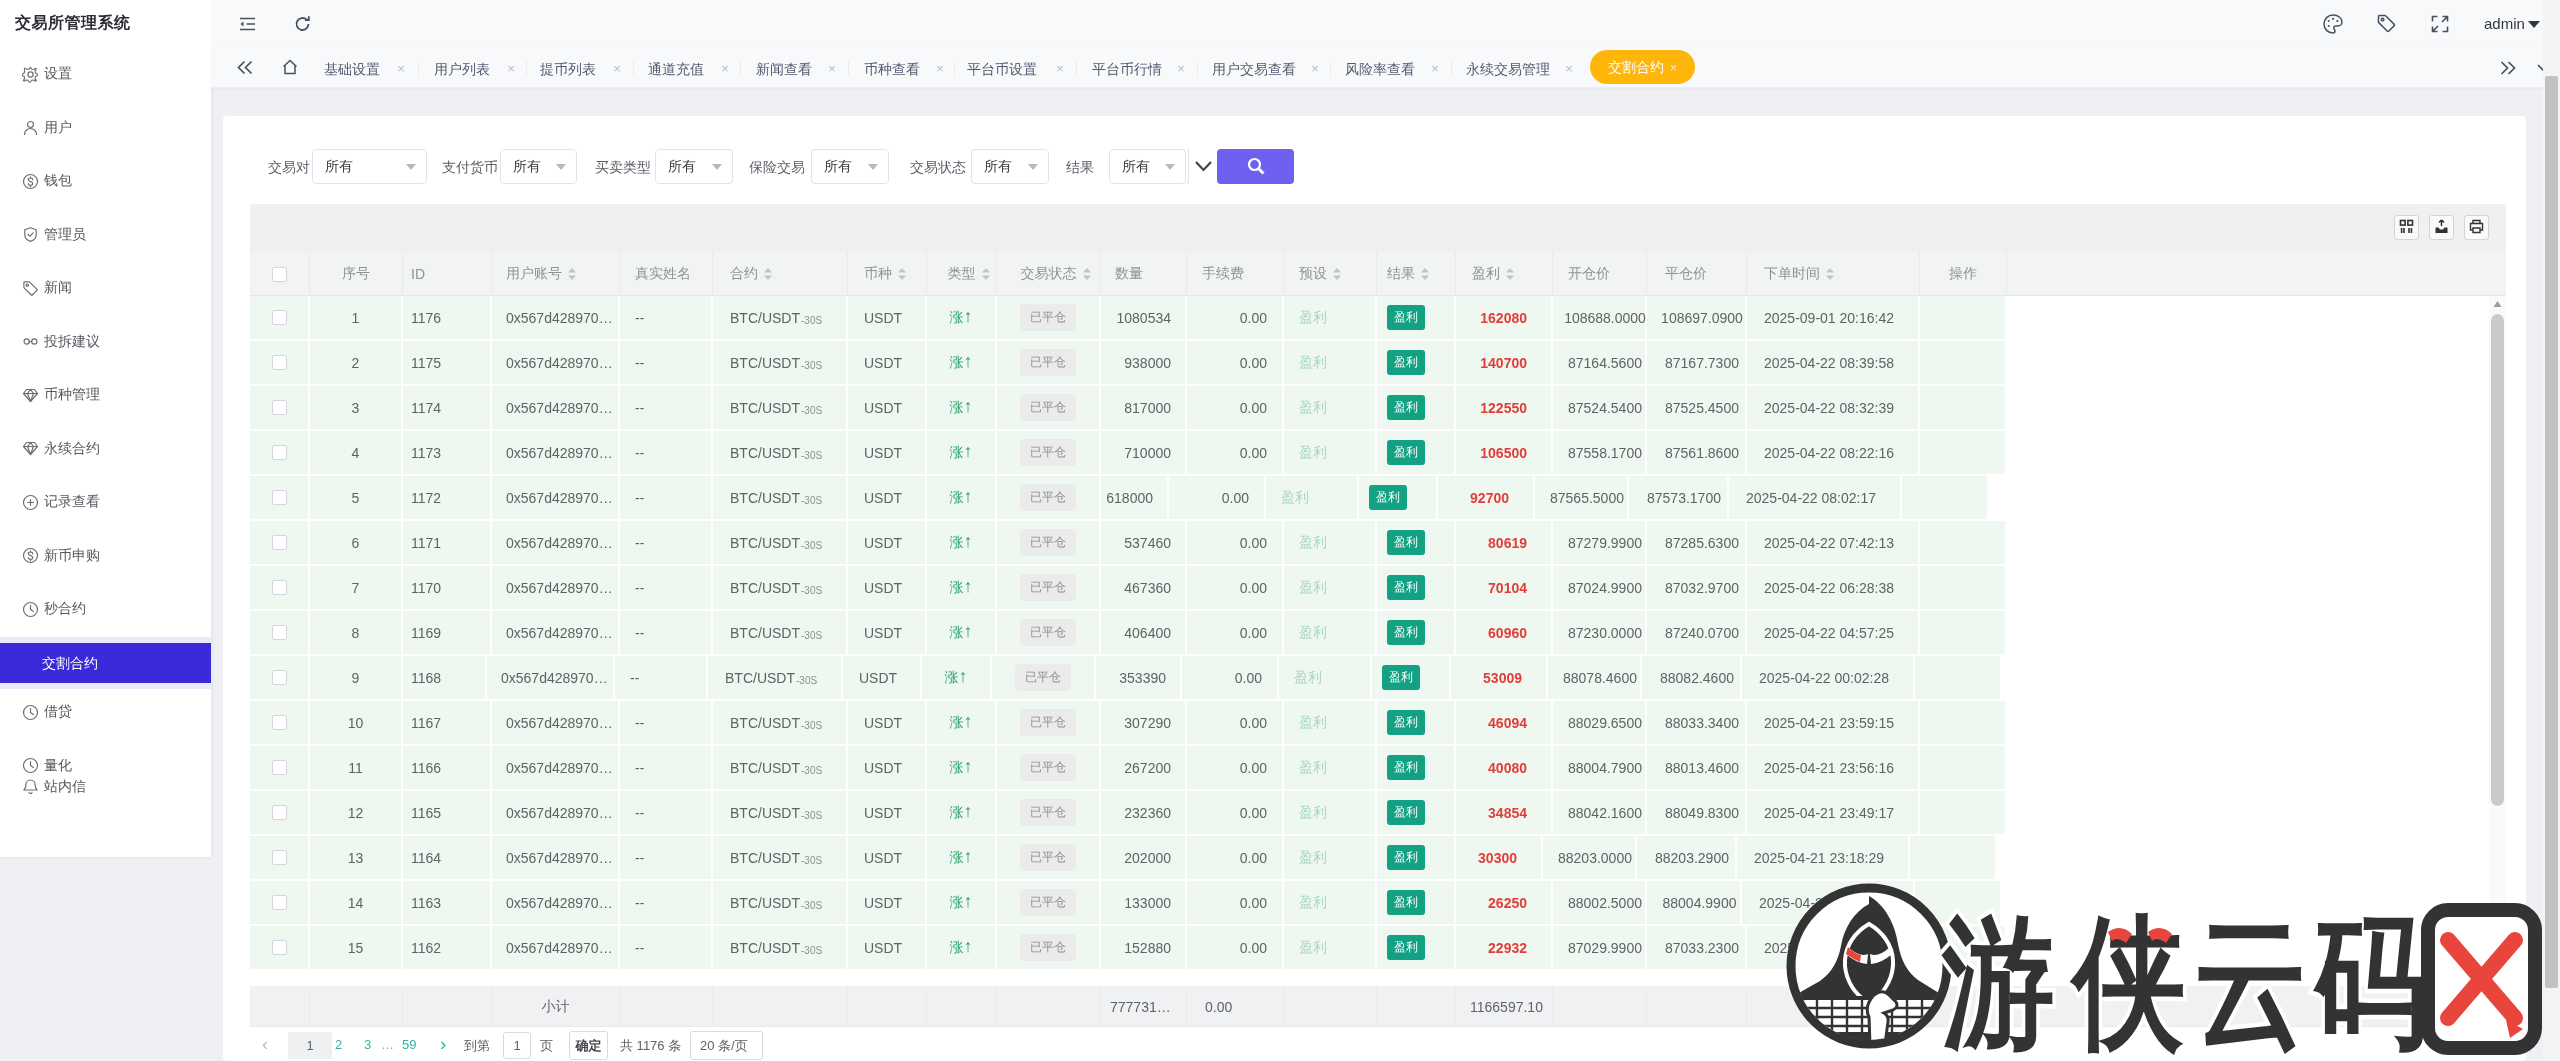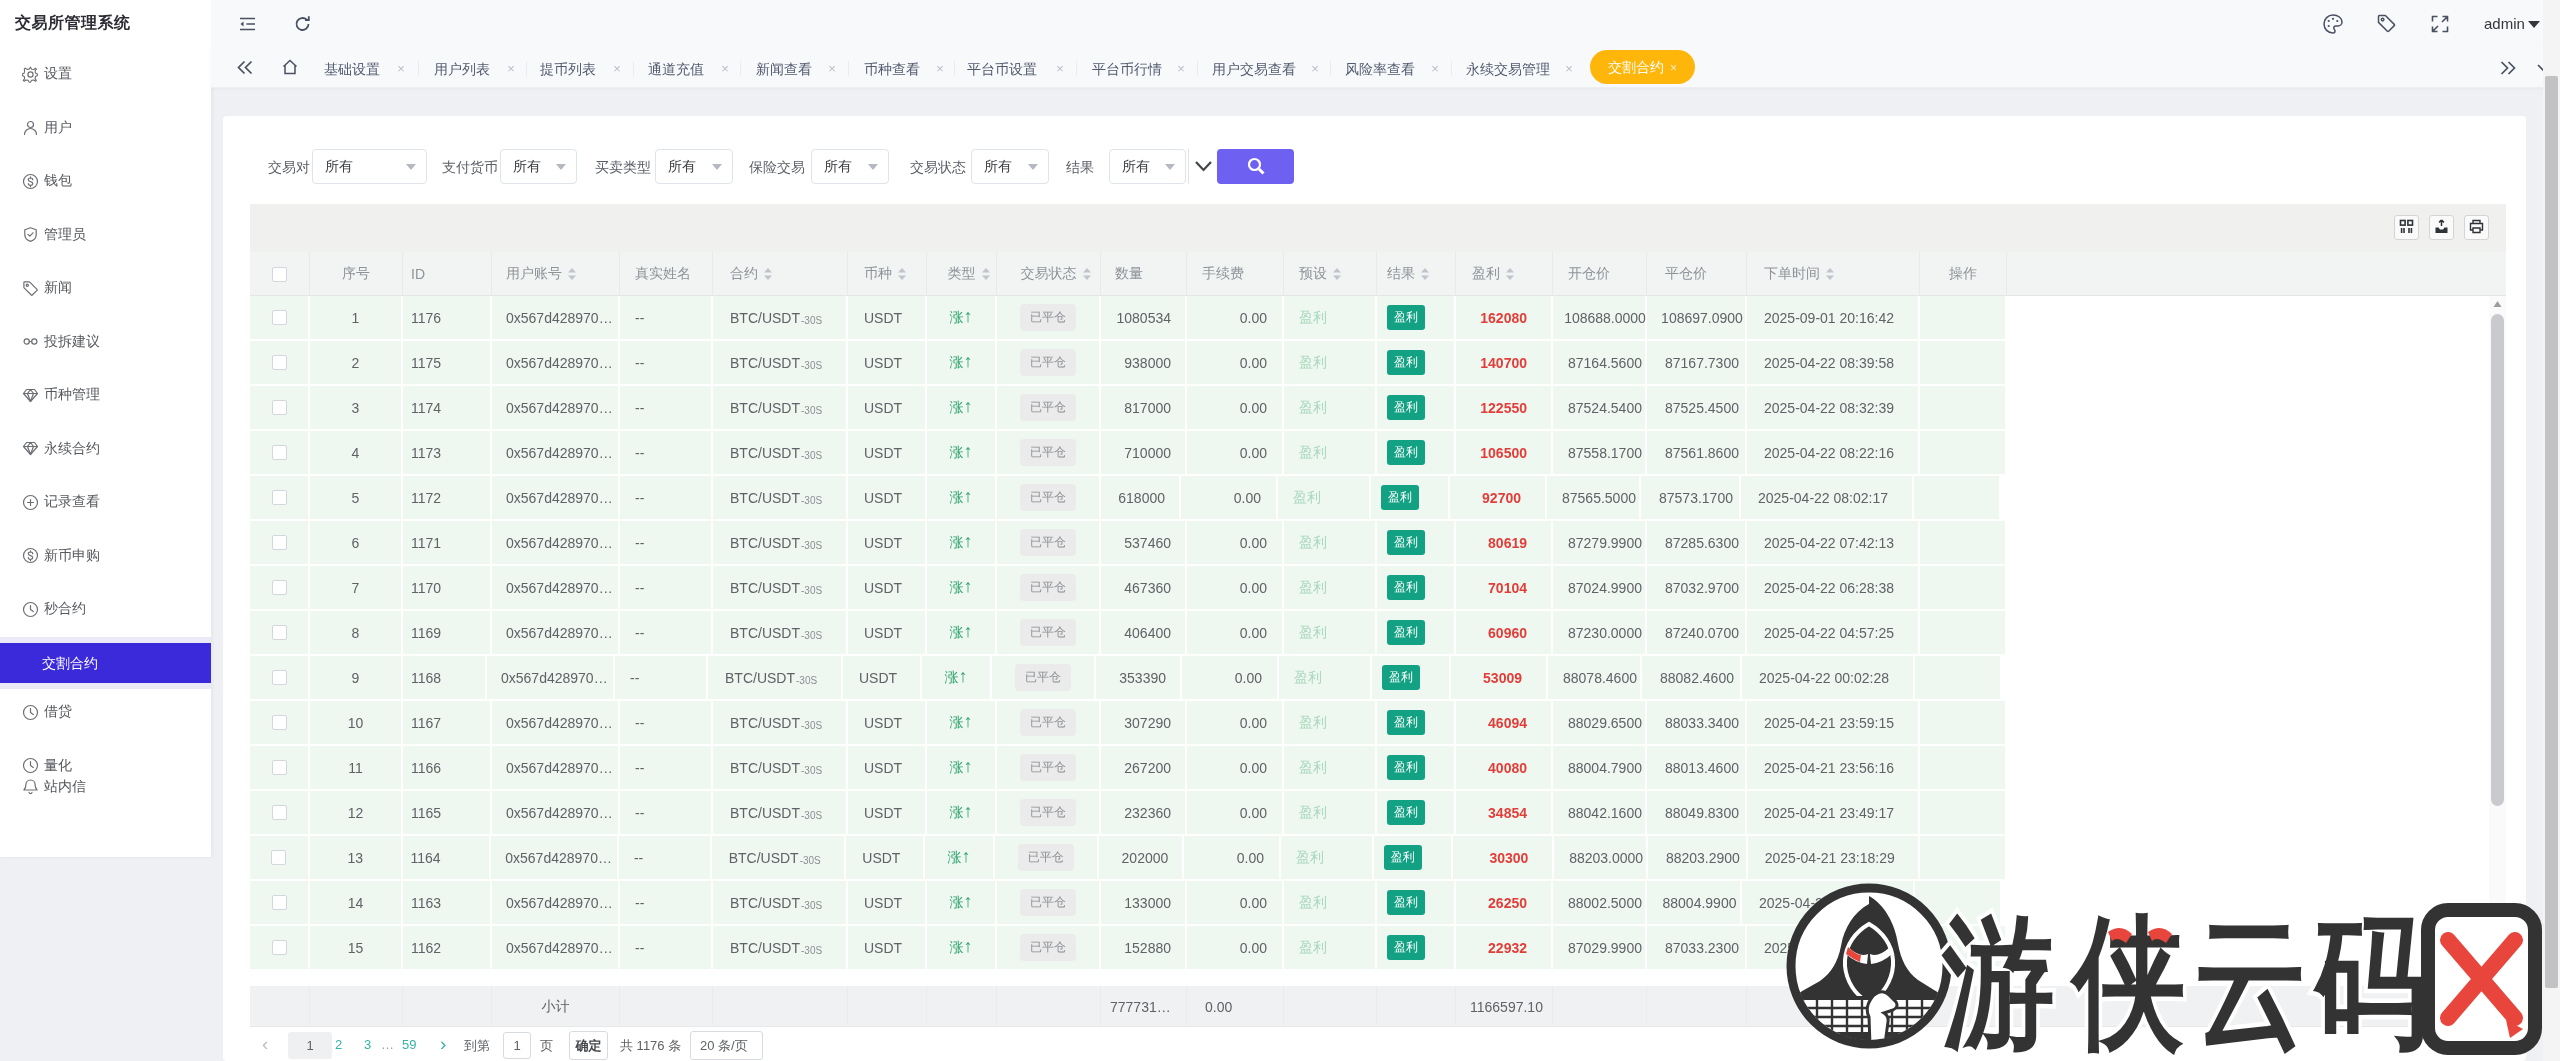--- a/index.html
+++ b/index.html
@@ -488,21 +488,21 @@
       <div class="bc cl p14" style="width:128px">0x567d428970…</div>
       <div class="bc cl p15" style="width:93px">--</div>
       <div class="bc cl p17" style="width:135px">BTC/USDT<span class="sub">-30S</span></div>
       <div class="bc cl p16" style="width:79px">USDT</div>
       <div class="bc cc" style="width:70px">
         <span class="up">涨<b>↑</b></span>
       </div>
       <div class="bc cc" style="width:104px">
         <span class="chipg">已平仓</span>
       </div>
-      <div class="bc cr p14" style="width:80px">618000</div>
+      <div class="bc cr p14" style="width:68px">618000</div>
       <div class="bc cr p15" style="width:97px">0.00</div>
       <div class="bc cl p15" style="width:93px">
         <span class="pg">盈利</span>
       </div>
       <div class="bc cl p10" style="width:79px">
         <span class="chipt">盈利</span>
       </div>
       <div class="bc cr pr24" style="width:97px">
         <span class="red">92700</span>
       </div>
@@ -752,21 +752,21 @@
         <span class="chipg">已平仓</span>
       </div>
       <div class="bc cr p14" style="width:86px">202000</div>
       <div class="bc cr p15" style="width:97px">0.00</div>
       <div class="bc cl p15" style="width:93px">
         <span class="pg">盈利</span>
       </div>
       <div class="bc cl p10" style="width:79px">
         <span class="chipt">盈利</span>
       </div>
-      <div class="bc cr pr24" style="width:102px">
+      <div class="bc cr pr24" style="width:87px">
         <span class="red">30300</span>
       </div>
       <div class="bc cshift" style="width:94px">88203.0000</div>
       <div class="bc cshift" style="width:100px">88203.2900</div>
       <div class="bc cl p17" style="width:173px">2025-04-21 23:18:29</div>
       <div class="bc cc" style="width:87px"></div>
     </div>
 <div class="br">
       <div class="bc cc" style="width:60px">
         <span class="cb"></span>

